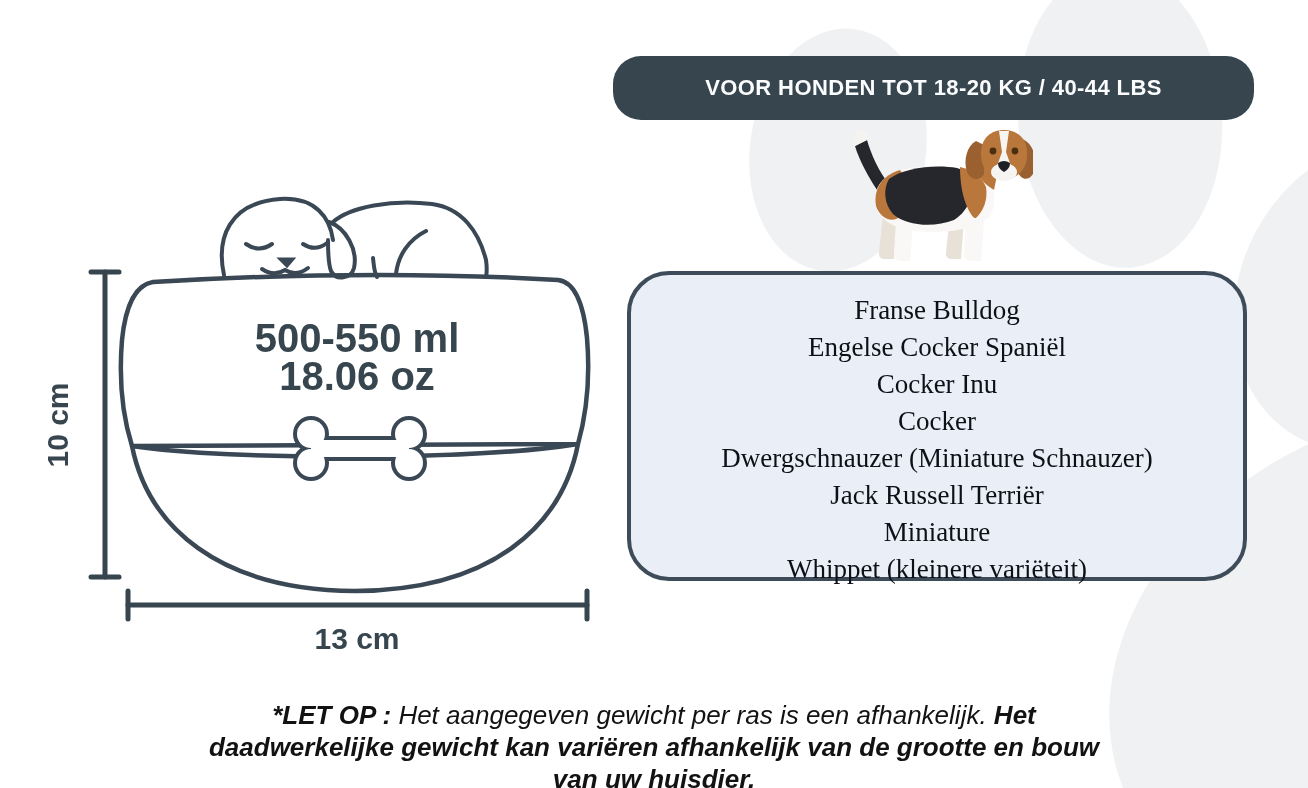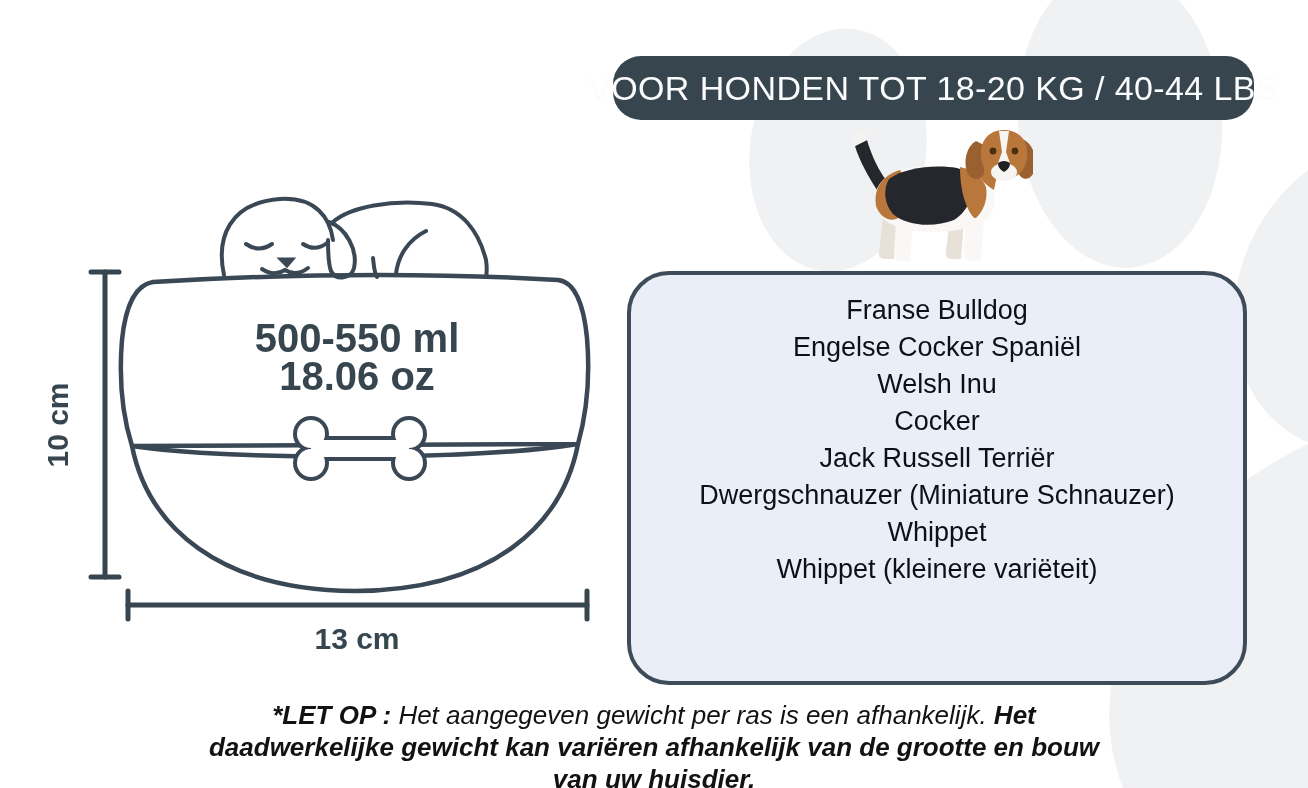--- a/index.html
+++ b/index.html
@@ -20,43 +20,44 @@
     position:absolute;
     left:613px;top:56px;
     width:641px;height:64px;
     background:#36454E;
     border-radius:28px;
     display:flex;align-items:center;justify-content:center;
     z-index:3;
   }
   .banner span{
     color:#FBFCFD;
-    font-size:34px;
-    font-weight:normal;
+    font-size:22px;
+    font-weight:bold;
     letter-spacing:.4px;
     white-space:nowrap;
   }
 
   
   .beagle{
     position:absolute;left:843px;top:126px;
     width:190px;height:145px;z-index:3;
   }
 
   
   .breed-box{
     position:absolute;
     left:627px;top:271px;
-    width:620px;height:414px;
+    width:620px;height:310px;
     box-sizing:border-box;
     background:#E9EEF7;
     border:4px solid #3E4C59;
     border-radius:42px;
     padding-top:17px;
     z-index:3;
+    font-family:Liberation Serif, serif;
   }
   .breed-line{
     text-align:center;
     font-size:27px;
     line-height:37px;
     color:#0D1117;
   }
 
   
   .bowl{
@@ -129,25 +130,25 @@
     <path d="M 156,5 L 166,5 L 163,26 L 168,40 L 154,40 L 159,26 Z" fill="#F7F5F2"></path>
     <ellipse cx="161" cy="46" rx="13" ry="9" fill="#F7F5F2"></ellipse>
     <path d="M 155,37 Q 161,33 167,37 Q 167,43 161,46 Q 155,43 155,37 Z" fill="#1E1F24"></path>
     <circle cx="150" cy="25" r="3.4" fill="#4A2E10"></circle>
     <circle cx="172" cy="25" r="3.4" fill="#4A2E10"></circle>
   </svg>
 
   <div class="breed-box">
     <div class="breed-line">Franse Bulldog</div>
     <div class="breed-line">Engelse Cocker Spaniël</div>
-    <div class="breed-line">Welsh Inu</div>
+    <div class="breed-line">Cocker Inu</div>
     <div class="breed-line">Cocker</div>
+    <div class="breed-line">Dwergschnauzer (Miniature Schnauzer)</div>
     <div class="breed-line">Jack Russell Terriër</div>
-    <div class="breed-line">Dwergschnauzer (Miniature Schnauzer)</div>
-    <div class="breed-line">Whippet</div>
+    <div class="breed-line">Miniature</div>
     <div class="breed-line">Whippet (kleinere variëteit)</div>
   </div>
 
   <svg class="bowl" viewBox="0 0 570 485" aria-hidden="false">
     <g stroke="#36454E" stroke-width="5" stroke-linecap="round">
       <line x1="65" y1="94" x2="65" y2="399"></line>
       <line x1="51" y1="94" x2="79" y2="94"></line>
       <line x1="51" y1="399" x2="79" y2="399"></line>
     </g>
     <text transform="rotate(-90 28 247)" x="28" y="247" text-anchor="middle" font-size="30" font-weight="bold" fill="#36454E">10 cm</text>

